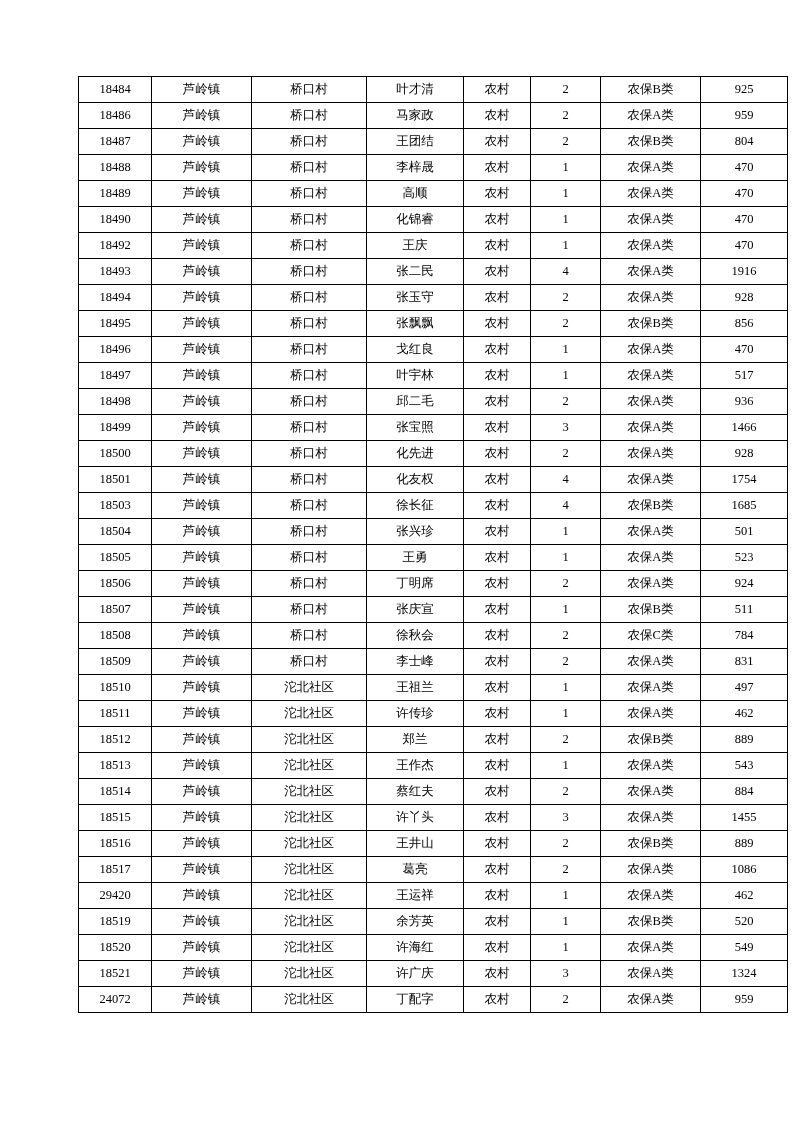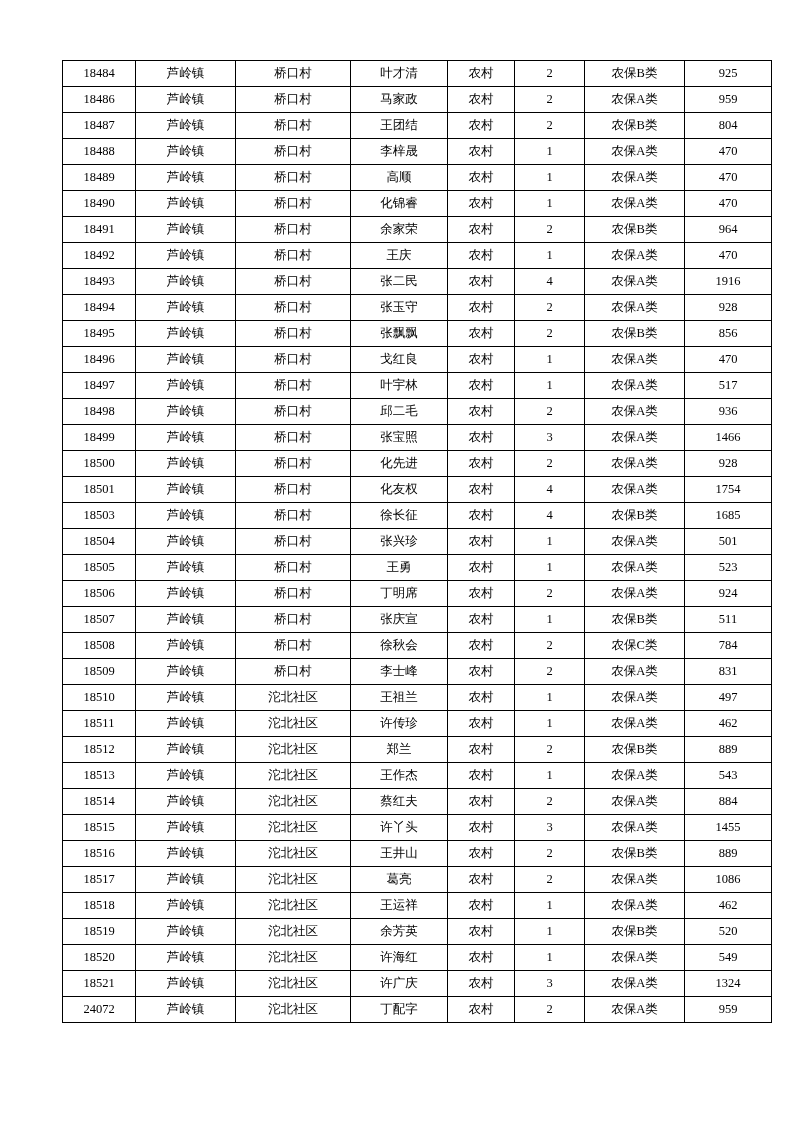--- a/index.html
+++ b/index.html
@@ -17,21 +17,21 @@
     position: relative;
     width: 793px;
     height: 1122px;
     box-sizing: border-box;
     padding: 60px 62px 0 62px;
   }
   table.data-table {
     border-collapse: collapse;
     table-layout: fixed;
     width: 669px;
-    margin: 0;
+    margin: 16px;
   }
   table.data-table td {
     border: 1px solid #000000;
     height: 25px;
     line-height: 25px;
     padding: 0 2px;
     text-align: center;
     vertical-align: middle;
     font-size: 12.5px;
     white-space: nowrap;
@@ -106,30 +106,20 @@
           <td class="c-id">18490</td>
           <td class="c-town">芦岭镇</td>
           <td class="c-village">桥口村</td>
           <td class="c-name">化锦睿</td>
           <td class="c-type">农村</td>
           <td class="c-count">1</td>
           <td class="c-cat">农保A类</td>
           <td class="c-amount">470</td>
         </tr>
         <tr>
-          <td class="c-id">18491</td>
-          <td class="c-town">芦岭镇</td>
-          <td class="c-village">桥口村</td>
-          <td class="c-name">余家荣</td>
-          <td class="c-type">农村</td>
-          <td class="c-count">2</td>
-          <td class="c-cat">农保B类</td>
-          <td class="c-amount">964</td>
-        </tr>
-        <tr>
           <td class="c-id">18492</td>
           <td class="c-town">芦岭镇</td>
           <td class="c-village">桥口村</td>
           <td class="c-name">王庆</td>
           <td class="c-type">农村</td>
           <td class="c-count">1</td>
           <td class="c-cat">农保A类</td>
           <td class="c-amount">470</td>
         </tr>
         <tr>
@@ -366,21 +356,21 @@
           <td class="c-id">18517</td>
           <td class="c-town">芦岭镇</td>
           <td class="c-village">沱北社区</td>
           <td class="c-name">葛亮</td>
           <td class="c-type">农村</td>
           <td class="c-count">2</td>
           <td class="c-cat">农保A类</td>
           <td class="c-amount">1086</td>
         </tr>
         <tr>
-          <td class="c-id">18518</td>
+          <td class="c-id">29420</td>
           <td class="c-town">芦岭镇</td>
           <td class="c-village">沱北社区</td>
           <td class="c-name">王运祥</td>
           <td class="c-type">农村</td>
           <td class="c-count">1</td>
           <td class="c-cat">农保A类</td>
           <td class="c-amount">462</td>
         </tr>
         <tr>
           <td class="c-id">18519</td>

